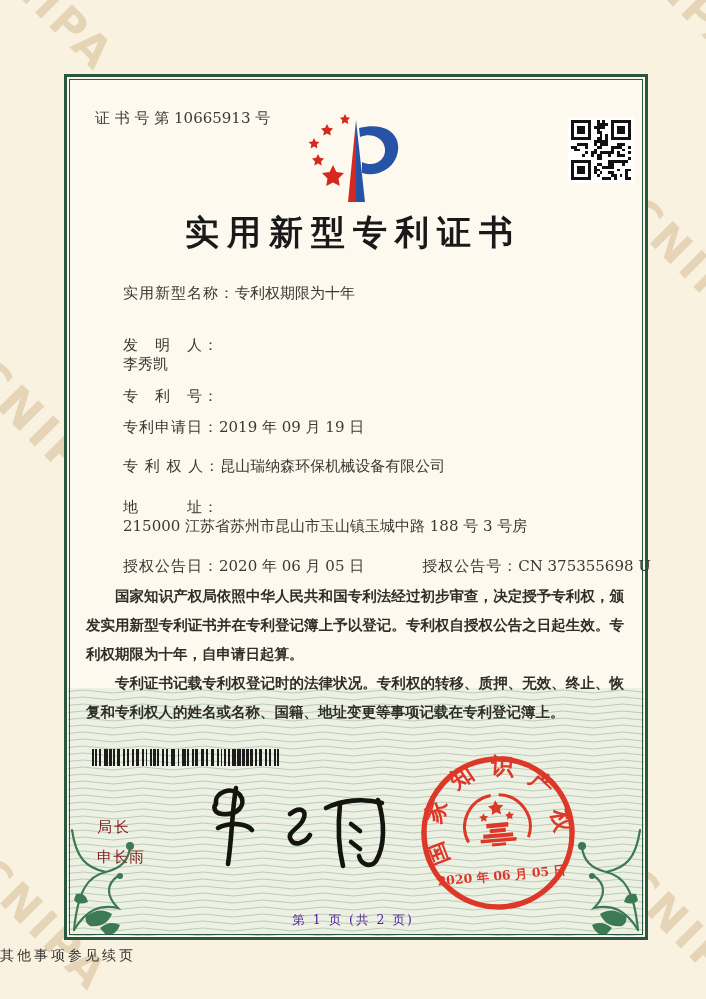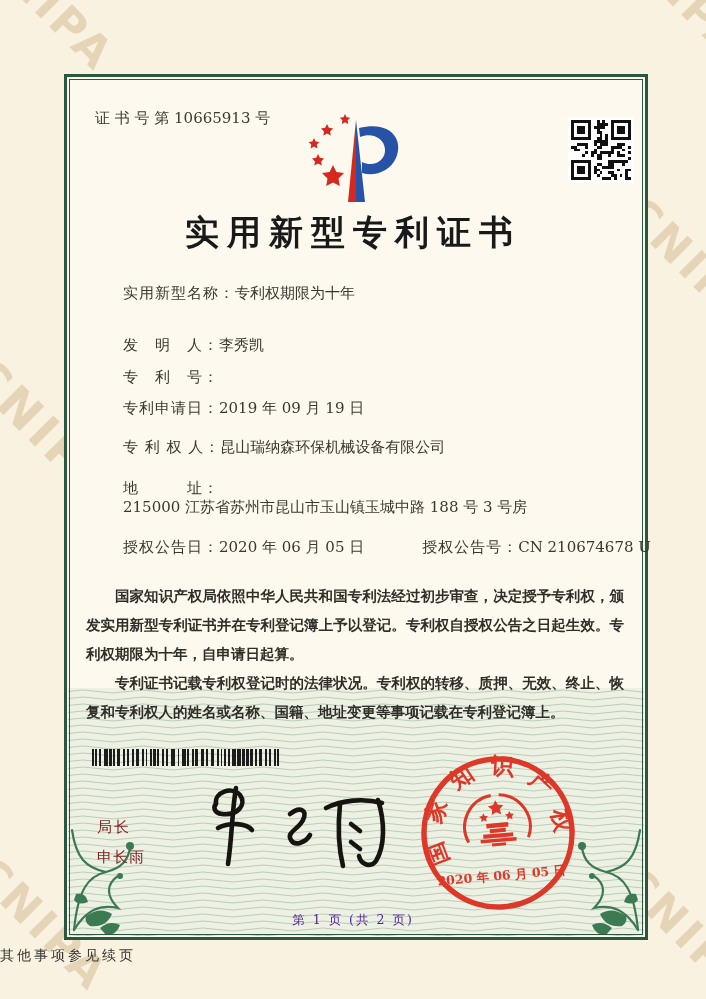--- a/index.html
+++ b/index.html
@@ -18,21 +18,21 @@
   .logo{position:absolute;left:296px;top:110px;width:116px;height:96px;}
   .qr{position:absolute;left:568px;top:117px;width:66px;height:66px;background:#fff;padding:3px;box-sizing:border-box;}
   .qr svg{width:100%;height:100%;display:block;}
   .title{position:absolute;left:0;top:210px;width:100%;text-align:center;
          font-size:34px;font-weight:700;letter-spacing:8px;color:#191919;}
   
   .fields{position:absolute;left:95px;top:284px;width:470px;font-size:15px;color:#3a3830;margin-left:28px;}
   .frow{display:flex;white-space:nowrap;}
   .flabel{white-space:pre;letter-spacing:1px;}
   .fvalue{white-space:pre;}
-  .frow.r1{margin-bottom:33px;} .frow.r2{margin-bottom:13px;} .frow.r3{margin-bottom:12px;}
+  .frow.r1{margin-bottom:33px;} .frow.r2{margin-bottom:13px;flex-direction:column;} .frow.r3{margin-bottom:12px;}
   .frow.r4{margin-bottom:20px;} .frow.r5{margin-bottom:22px;} .frow.r6{margin-bottom:21px;flex-direction:column;}
   .pair2{margin-left:58px;}
   
   .body-text{position:absolute;left:86px;top:581px;width:538px;font-size:14.5px;
              line-height:29px;color:#2f2e28;text-align:justify;}
   .body-text p{margin:0;text-indent:2em;font-weight:bold;}
   
   .waves{position:absolute;left:68px;top:688px;width:576px;height:248px;overflow:hidden;}
   .waves svg{display:block;}
   
@@ -277,21 +277,21 @@
       <span class="fvalue">昆山瑞纳森环保机械设备有限公司</span>
     </div>
     <div class="frow r6">
       <span class="flabel">地　　　址：</span>
       <span class="fvalue">215000 江苏省苏州市昆山市玉山镇玉城中路 188 号 3 号房</span>
     </div>
     <div class="frow">
       <span class="flabel">授权公告日：</span>
       <span class="fvalue">2020 年 06 月 05 日</span>
       <span class="flabel pair2">授权公告号：</span>
-      <span class="fvalue">CN 210674678 U</span>
+      <span class="fvalue">CN 375355698 U</span>
     </div>
   </div>
 
   <div class="body-text">
     <p>国家知识产权局依照中华人民共和国专利法经过初步审查，决定授予专利权，颁发实用新型专利证书并在专利登记簿上予以登记。专利权自授权公告之日起生效。专利权期限为十年，自申请日起算。</p>
     <p>专利证书记载专利权登记时的法律状况。专利权的转移、质押、无效、终止、恢复和专利权人的姓名或名称、国籍、地址变更等事项记载在专利登记簿上。</p>
   </div>
 
   <div class="barcode">
     <svg id="bcsvg" width="192" height="17" shape-rendering="crispEdges">

